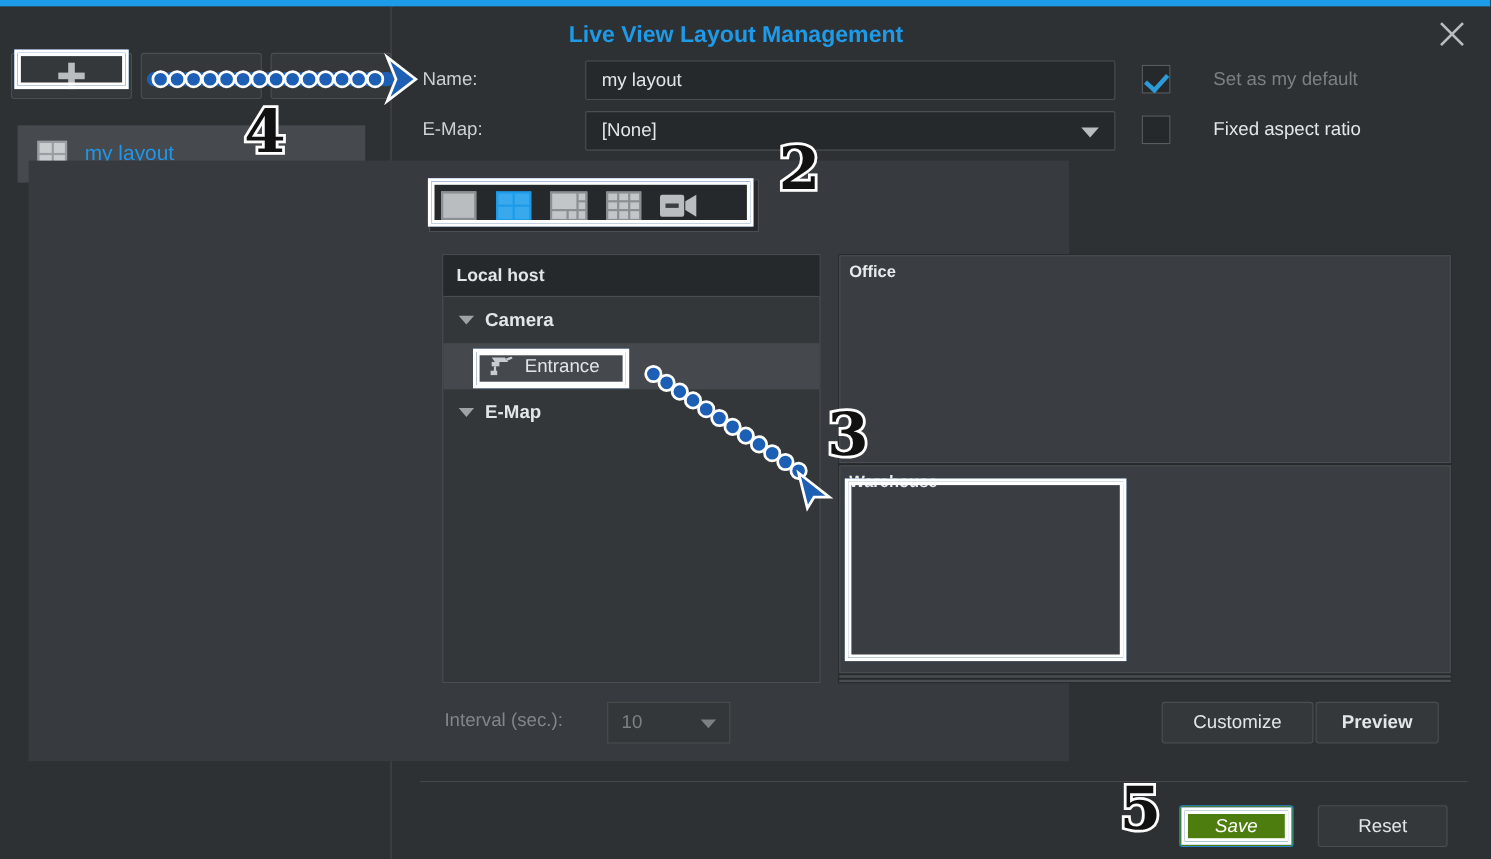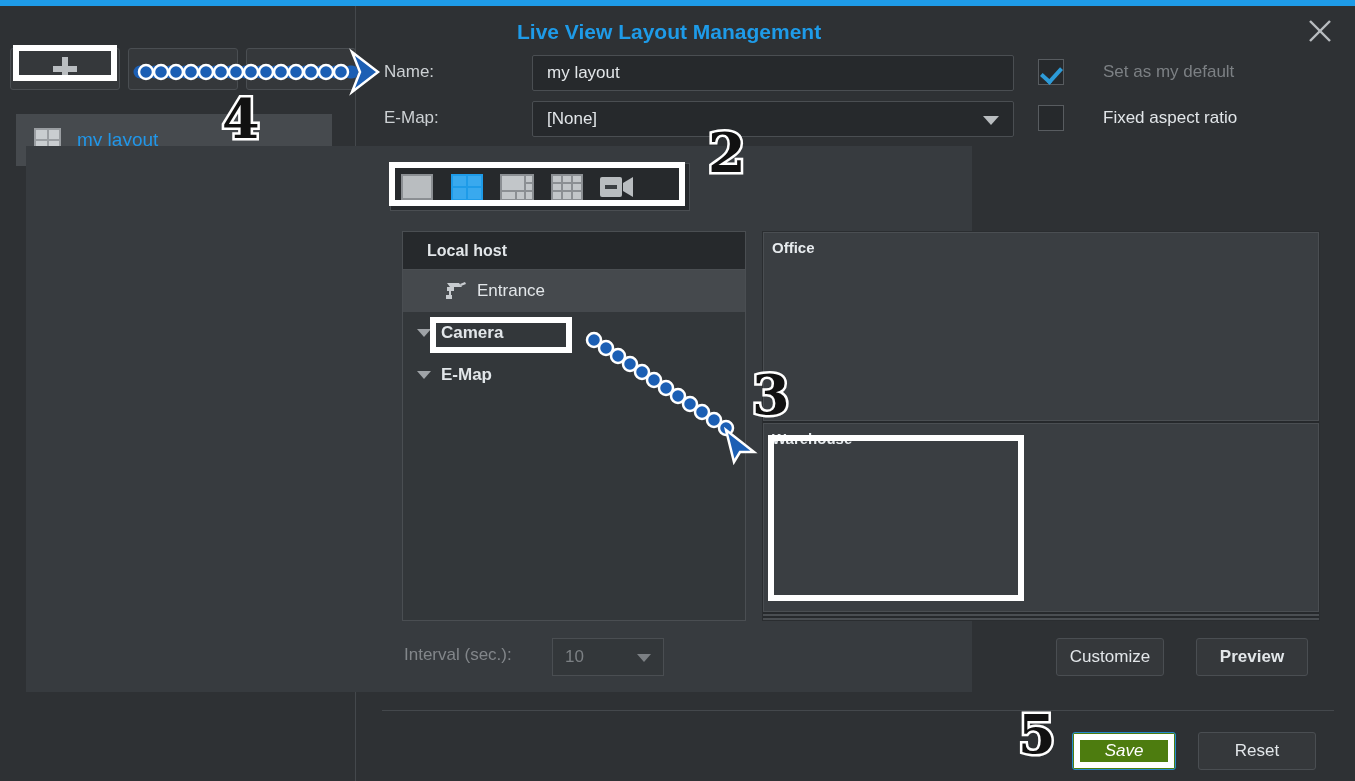--- a/index.html
+++ b/index.html
@@ -209,21 +209,21 @@
   
   .tree {
     position: absolute; left: 402px; top: 231px;
     width: 344px; height: 390px;
     background: #33373a;
     border: 1px solid #4a4e52;
   }
   .tree-header {
     height: 38px; background: #26292c;
     display: flex; align-items: center;
-    padding-left: 24px;
+    padding-left: 12px;
     color: #e2e6e9; font-size: 16px; font-weight: bold;
     border-bottom: 1px solid #4a4e52;
   }
   .tree-row {
     height: 42px; display: flex; align-items: center;
     gap: 10px; color: #e2e6e9; font-size: 17px;
     cursor: pointer;
   }
   .tree-row.group { font-weight: bold; padding-left: 14px; }
   .tree-row.child { padding-left: 42px; }
@@ -417,41 +417,41 @@
       <svg width="34" height="26" viewBox="0 0 34 26">
         <rect x="0" y="3" width="22" height="20" rx="2" fill="#b9bdc0"></rect>
         <rect x="5" y="11" width="12" height="4" fill="#3b3f43"></rect>
         <path d="M23 9 L33 3 L33 23 L23 17 Z" fill="#b9bdc0"></path>
       </svg>
     </div>
   </div>
 
   <div class="tree">
     <div class="tree-header">Local host</div>
+
+    <div class="tree-row group">
+      <span class="tri-down"></span>
+      <span>Camera</span>
+    </div>
 
     <div class="tree-row child selected">
       <span class="cam-icon">
         <svg width="22" height="18" viewBox="0 0 22 18">
           <path d="M2 1 L14 1 L17 5 L5 5 Z" fill="#c8ccd0"></path>
           <rect x="2" y="5" width="7" height="4" fill="#c8ccd0"></rect>
           <rect x="4" y="9" width="2" height="5" fill="#c8ccd0"></rect>
           <rect x="1" y="13" width="6" height="4" fill="#c8ccd0"></rect>
           <path d="M15 2 L20 0 L21 2 L16 4 Z" fill="#c8ccd0"></path>
         </svg>
       </span>
       <span>Entrance</span>
     </div>
 
     <div class="tree-row group">
       <span class="tri-down"></span>
-      <span>Camera</span>
-    </div>
-
-    <div class="tree-row group">
-      <span class="tri-down"></span>
       <span>E-Map</span>
     </div>
 
   </div>
 
   <div class="pgrid">
     <div class="pcell">
       <span class="pcell-label">Office</span>
     </div>
     <div class="pcell">
@@ -461,21 +461,21 @@
       <span class="pcell-label"></span>
     </div>
     <div class="pcell">
       <span class="pcell-label"></span>
     </div>
   </div>
 
   <div class="interval-label">Interval (sec.):</div>
   <div class="interval-select">10</div>
 
-  <div class="btn" style="left:1056px; top:638px; width:108px; height:38px;">Customize</div>
+  <div class="btn" style="left:1056px; top:638px; width:138px; height:38px;">Customize</div>
   <div class="btn" style="left:1196px; top:638px; width:112px; height:38px;font-weight:bold;">Preview</div>
 
   <div class="footer-sep"></div>
 
   <div class="btn primary" style="left:1072px; top:732px; width:104px; height:38px;">Save</div>
   <div class="btn" style="left:1198px; top:732px; width:118px; height:38px;">Reset</div>
 
   <div class="hl-ring" style="left:16px; top:48px; width:98px; height:30px;"></div>
   <div class="hl-ring" style="left:392px; top:165px; width:290px; height:38px;"></div>
   <div class="hl-ring" style="left:433px; top:320px; width:136px; height:30px;"></div>

